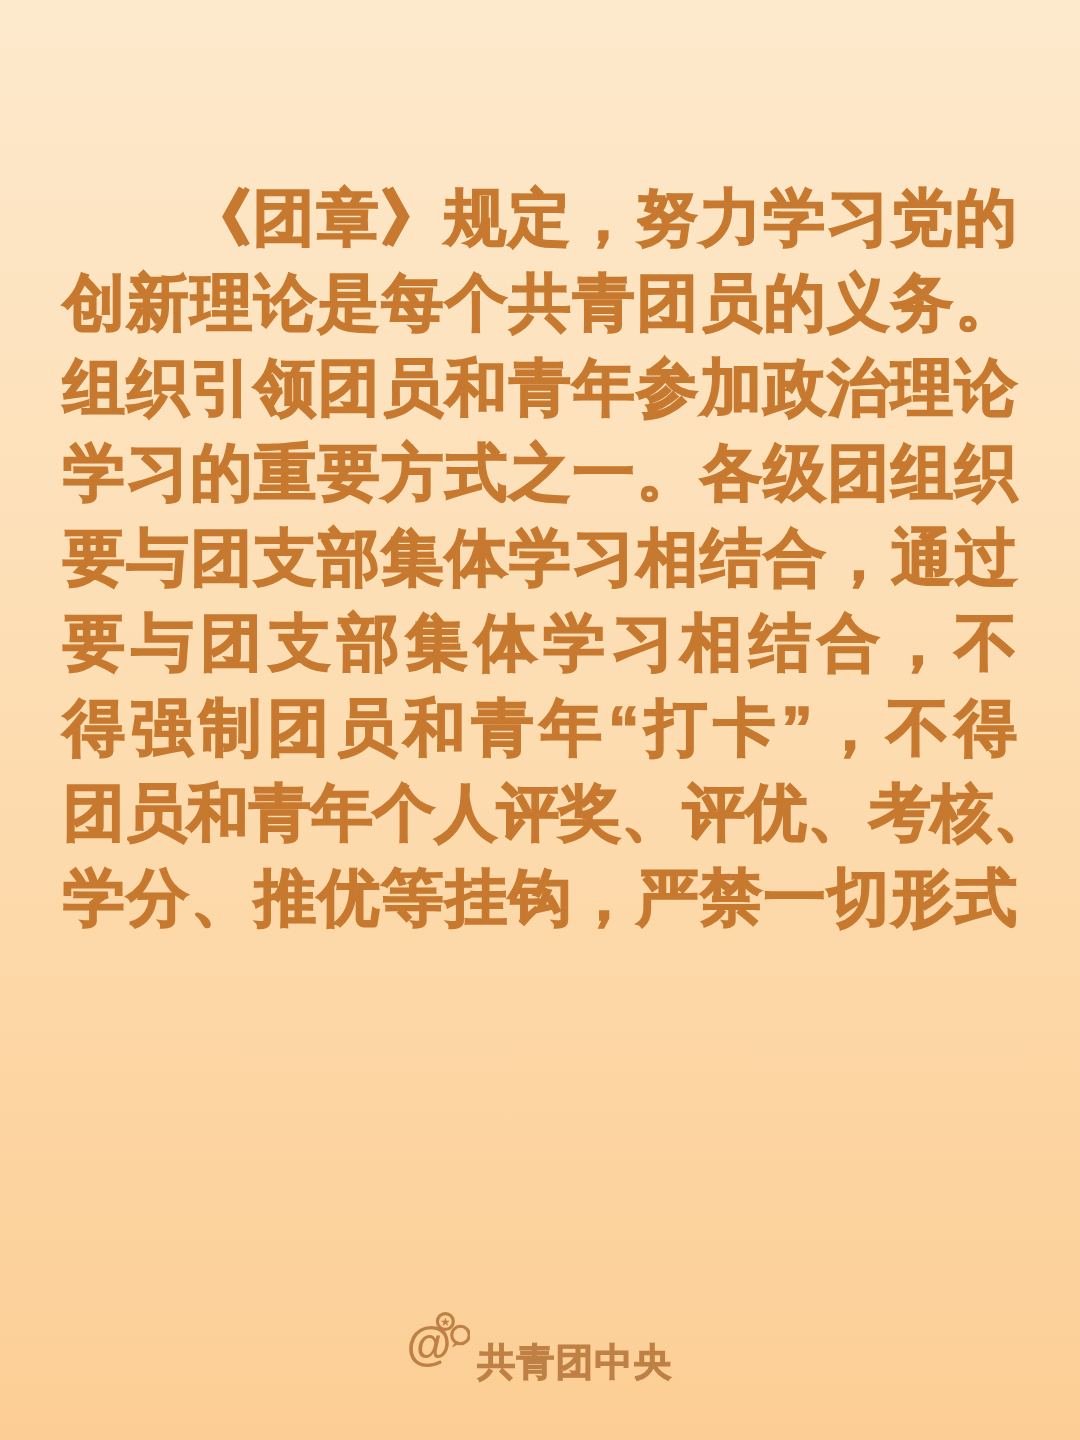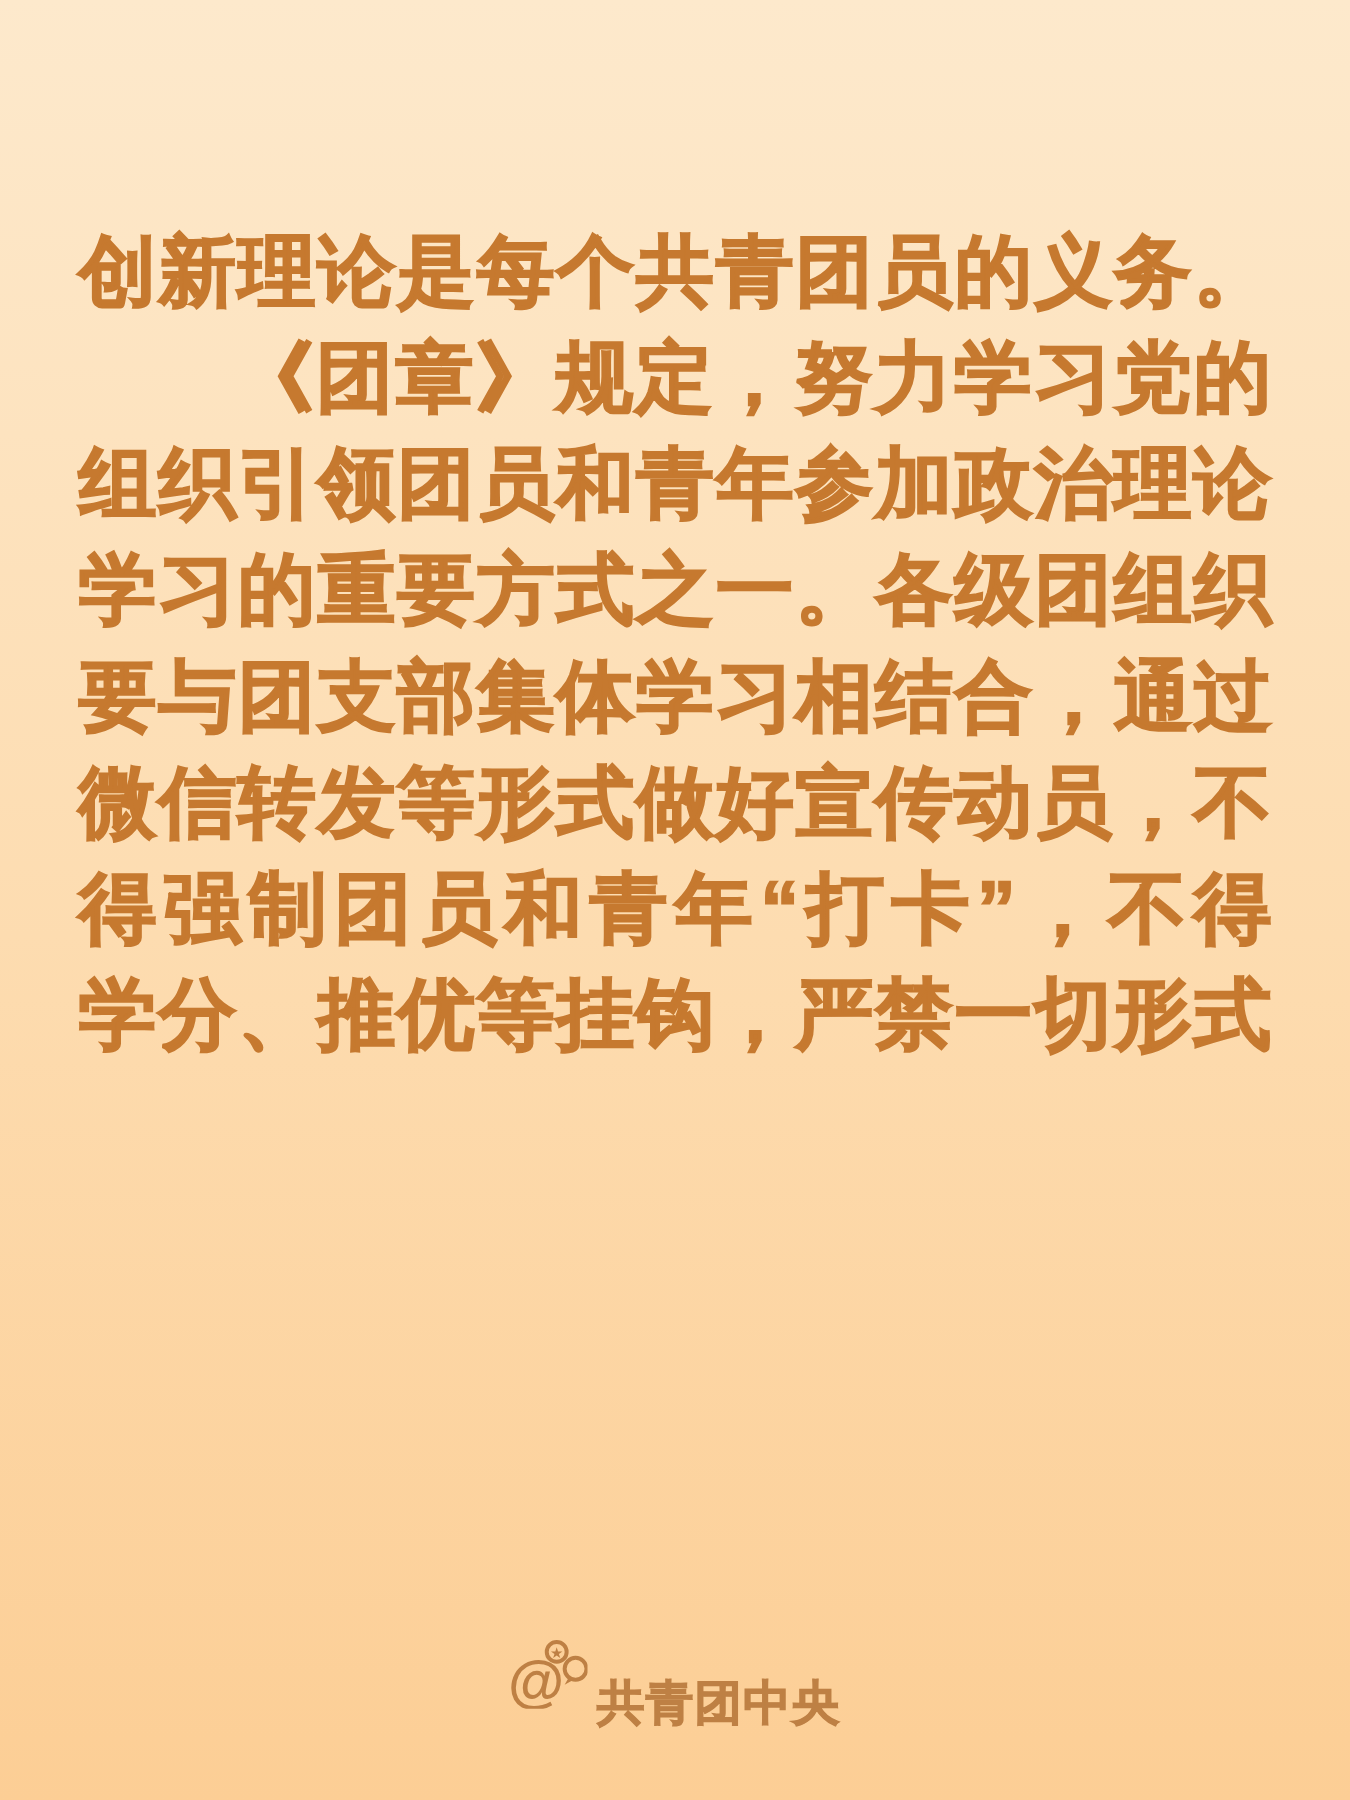--- a/index.html
+++ b/index.html
@@ -58,27 +58,28 @@
     margin-top: 48px;
     -webkit-text-stroke: 1px var(--logo-color);
   }
 </style>
 </head>
 <body>
 
 <div class="poster">
 
   <div class="text-block">
+    <p class="line indent">《团章》规定，努力学习党的</p>
     <p class="line">创新理论是每个共青团员的义务。</p>
-    <p class="line indent">《团章》规定，努力学习党的</p>
     <p class="line">组织引领团员和青年参加政治理论</p>
     <p class="line">学习的重要方式之一。各级团组织</p>
     <p class="line">要与团支部集体学习相结合，通过</p>
-    <p class="line">微信转发等形式做好宣传动员，不</p>
+    <p class="line">要与团支部集体学习相结合，不</p>
     <p class="line">得强制团员和青年“打卡”，不得</p>
+    <p class="line">团员和青年个人评奖、评优、考核、</p>
     <p class="line">学分、推优等挂钩，严禁一切形式</p>
   </div>
 
   <div class="footer">
     <span class="at-icon">
       <svg width="62" height="56" viewBox="0 0 78 70" fill="none" xmlns="http://www.w3.org/2000/svg">
         <text x="-2" y="62" font-size="58" font-weight="bold" fill="currentColor" font-family="Liberation Sans, DejaVu Sans, sans-serif">@</text>
         <circle cx="47" cy="13" r="10" fill="none" stroke="currentColor" stroke-width="4"></circle>
         <text x="47" y="19" font-size="15" text-anchor="middle" fill="currentColor" font-family="DejaVu Sans, sans-serif">★</text>
         <circle cx="66" cy="30" r="11" fill="none" stroke="currentColor" stroke-width="4"></circle>

